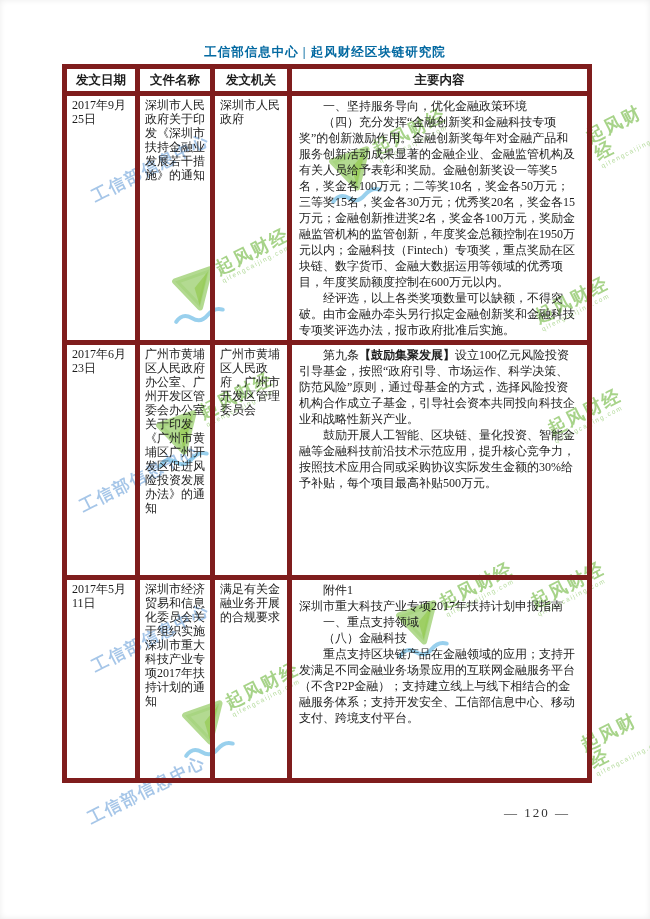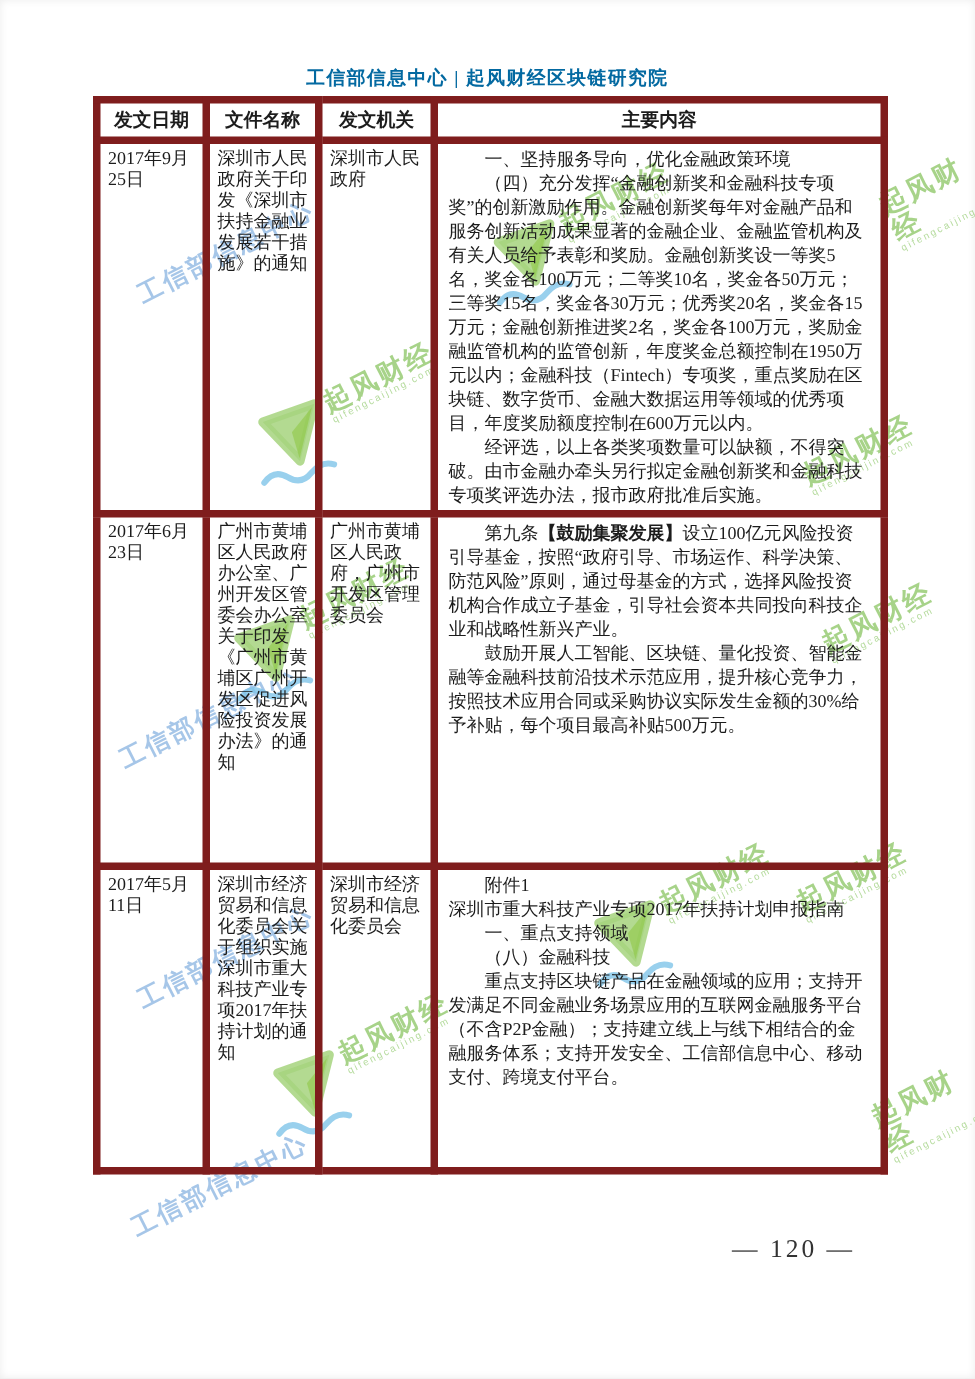--- a/index.html
+++ b/index.html
@@ -15,21 +15,21 @@
   .cell-side{font-size:12px;line-height:14px;padding:2px 4px 2px 5px;}
   .cell-main{font-size:12px;line-height:16px;padding:2px 7px 2px 7px;}
   #rows tr:nth-child(1) td{height:135px;}
   #rows tr:nth-child(2) td{height:226px;}
   #rows tr:nth-child(3) td{height:194px;}
   #rows tr:nth-child(4) td{height:158px;}
   .content-cell p{margin:0;}
   .ind{text-indent:2em;}
   .gap{margin-top:16px;}
   .em{font-weight:bold;}
-  .page-number{position:absolute;top:805px;right:80px;font-size:17px;color:#333;letter-spacing:2px;margin-top:18px;}
+  .page-number{position:absolute;top:805px;right:80px;font-size:13px;color:#333;letter-spacing:2px;}
   
   .wm{position:absolute;pointer-events:none;transform:rotate(-27deg);transform-origin:left top;}
   .wm-brand{display:flex;flex-direction:column;line-height:1.05;}
   .wm-brand-main{font-size:18px;font-weight:bold;letter-spacing:2px;color:rgba(142,199,104,0.78);
                  font-family:"Liberation Sans","DejaVu Sans",sans-serif;}
   .wm-brand-sub{font-size:6.5px;letter-spacing:1.5px;color:rgba(142,199,104,0.65);
                 font-family:"Liberation Sans","DejaVu Sans",sans-serif;}
   .wm-group{position:absolute;width:150px;height:110px;pointer-events:none;}
   .wm-group svg{position:absolute;left:0;top:26px;transform:rotate(-10deg);}
   .wm-group .wm-brand{position:absolute;left:46px;top:4px;transform:rotate(-27deg);}
@@ -169,21 +169,21 @@
           <td class="cell-side">广州市黄埔区人民政府办公室、广州开发区管委会办公室关于印发《广州市黄埔区广州开发区促进风险投资发展办法》的通知</td>
           <td class="cell-side">广州市黄埔区人民政府，广州市开发区管理委员会</td>
           <td class="cell-main content-cell">
             <p class="ind"><span>第九条</span><span class="em">【鼓励集聚发展】</span><span>设立100亿元风险投资引导基金，按照“政府引导、市场运作、科学决策、防范风险”原则，通过母基金的方式，选择风险投资机构合作成立子基金，引导社会资本共同投向科技企业和战略性新兴产业。</span></p>
             <p class="ind gap">鼓励开展人工智能、区块链、量化投资、智能金融等金融科技前沿技术示范应用，提升核心竞争力，按照技术应用合同或采购协议实际发生金额的30%给予补贴，每个项目最高补贴500万元。</p>
           </td>
         </tr>
         <tr>
           <td class="cell-side">2017年5月11日</td>
           <td class="cell-side">深圳市经济贸易和信息化委员会关于组织实施深圳市重大科技产业专项2017年扶持计划的通知</td>
-          <td class="cell-side">深圳市经济贸易和信息化委员会</td>
+          <td class="cell-side">满足有关金融业务开展的合规要求</td>
           <td class="cell-main content-cell">
             <p class="ind">附件1</p>
             <p>深圳市重大科技产业专项2017年扶持计划申报指南</p>
             <p class="ind">一、重点支持领域</p>
             <p class="ind">（八）金融科技</p>
             <p class="ind">重点支持区块链产品在金融领域的应用；支持开发满足不同金融业务场景应用的互联网金融服务平台（不含P2P金融）；支持建立线上与线下相结合的金融服务体系；支持开发安全、工信部信息中心、移动支付、跨境支付平台。</p>
           </td>
         </tr>
       </tbody>
   </table>

